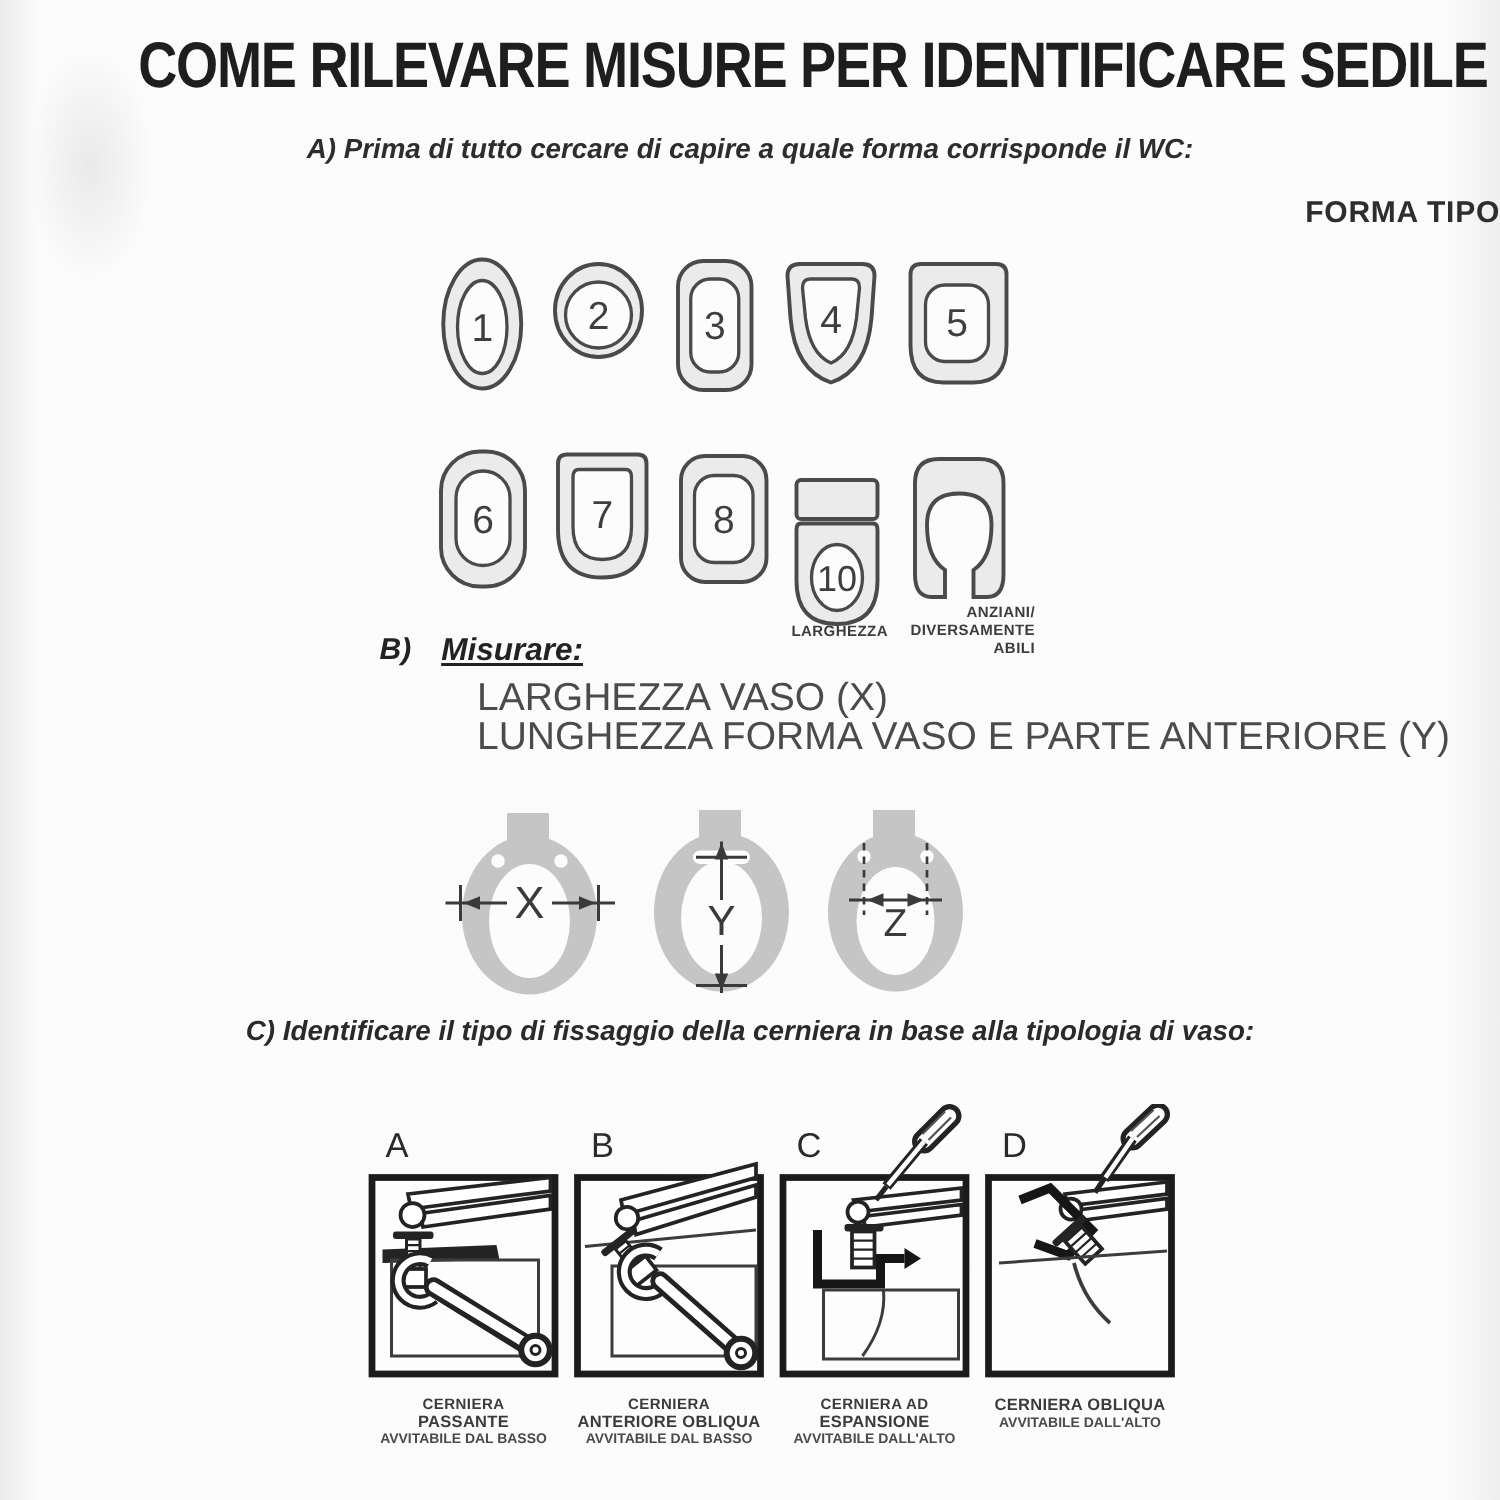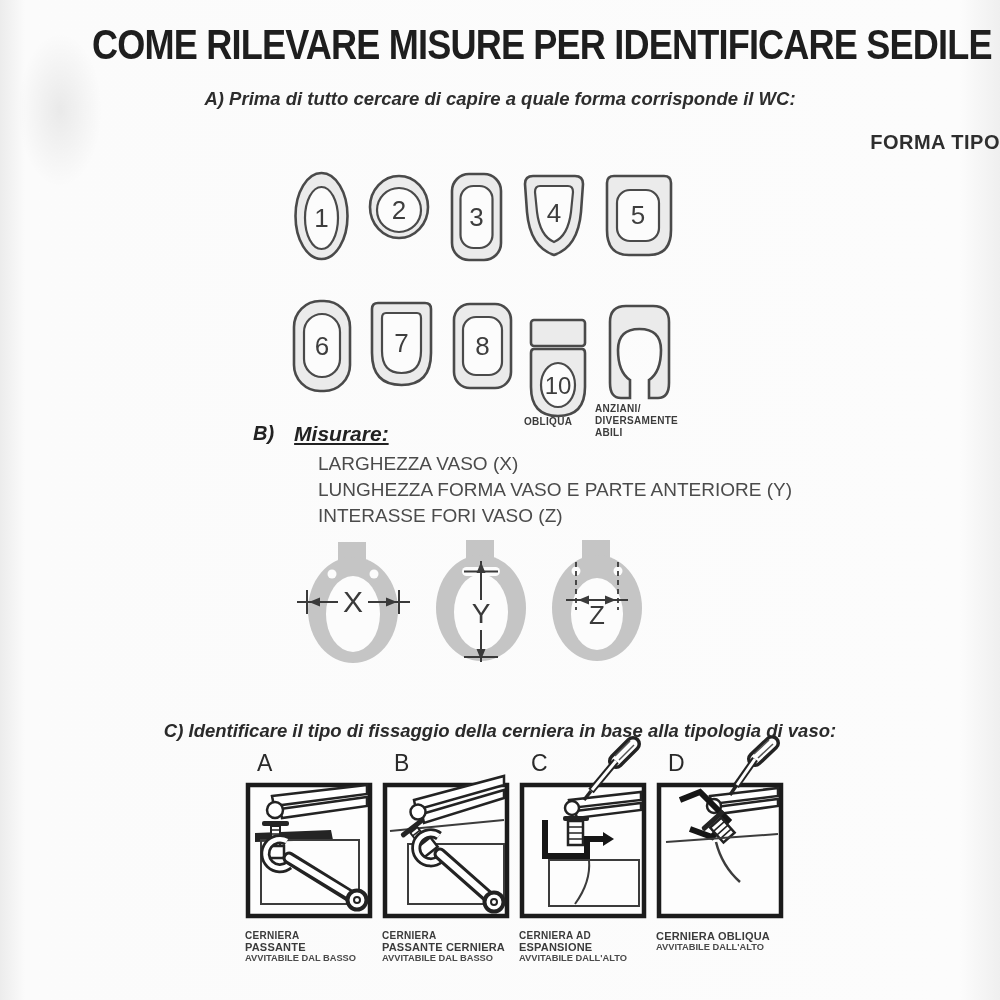--- a/index.html
+++ b/index.html
@@ -10,35 +10,35 @@
         background:radial-gradient(closest-side,rgba(0,0,0,0.07),rgba(0,0,0,0) 70%);pointer-events:none;}
   .title{position:absolute;top:20px;left:0;width:100%;text-align:center;}
   .title span{display:inline-block;font-weight:bold;font-size:43px;letter-spacing:-1px;
         transform:scaleX(0.84);transform-origin:center;color:#1e1e1e;white-space:nowrap;}
   .subtitle-a{position:absolute;top:88px;left:0;width:100%;text-align:center;
         font-style:italic;font-weight:bold;font-size:18.5px;color:#2d2d2d;}
   .forma-heading{position:absolute;top:131px;left:0;width:100%;text-align:right;
         font-weight:bold;font-size:20px;letter-spacing:0.5px;color:#2e2e2e;}
   .shape{position:absolute;margin:0;}
   .shape svg{display:block;}
-  .shape-caption{position:absolute;text-align:left;font-weight:bold;color:#3c3c3c;
+  .shape-caption{position:absolute;text-align:right;font-weight:bold;color:#3c3c3c;
         font-size:10px;letter-spacing:0.3px;line-height:12px;}
   .sec-b-head{position:absolute;top:422px;left:253px;display:flex;gap:20px;
         font-style:italic;font-weight:bold;color:#222;}
   .sec-b-label{font-size:20px;}
   .sec-b-misurare{font-size:21px;text-decoration:underline;}
-  .sec-b-list{position:absolute;top:451px;left:318px;color:#4b4b4b;font-size:19px;line-height:26px;}
+  .sec-b-list{position:absolute;top:451px;left:318px;color:#4b4b4b;font-size:26px;line-height:26px;}
   .sec-b-list div{white-space:nowrap;}
   .measure{position:absolute;}
   .sec-c-heading{position:absolute;top:676px;left:0;width:100%;text-align:center;
-        font-style:italic;font-weight:bold;font-size:18.5px;color:#2a2a2a;margin-top:44px;}
+        font-style:italic;font-weight:bold;font-size:18.5px;color:#2a2a2a;}
   .panels{position:absolute;top:736px;left:245px;display:flex;gap:9px;}
   .panel{position:relative;width:128px;}
   .panel-letter{position:absolute;top:14px;left:12px;font-size:23px;color:#2a2a2a;}
-  .panel-caption{margin-top:3px;text-align:left;color:#3b3b3b;}
+  .panel-caption{margin-top:3px;text-align:center;color:#3b3b3b;}
   .cap1{font-size:10px;font-weight:bold;letter-spacing:0.3px;}
   .cap2{font-size:11px;font-weight:bold;letter-spacing:0.2px;}
   .cap3{font-size:9.3px;font-weight:bold;color:#4a4a4a;}
   .cap1:empty{display:none;}
 </style>
 </head>
 <body>
 
 <div class="page">
 
@@ -114,34 +114,33 @@
       <ellipse cx="30" cy="67" rx="17" ry="22" fill="#fcfcfc" stroke="#4a4a4a" stroke-width="2.2"></ellipse>
       <text x="30" y="76" text-anchor="middle" font-size="24" fill="#3e3e3e">10</text>
     </svg>
   </figure>
   <figure class="shape" style="left:607px;top:302px">
     <svg width="65" height="98" viewBox="0 0 65 98">
       <path d="M23,96 L14,96 Q3,96 3,81 L3,20 Q3,4 19,4 L46,4 Q62,4 62,20 L62,81 Q62,96 51,96 L42,96 L42,78 Q54,70 54,48 Q54,27 32.5,27 Q11,27 11,48 Q11,70 23,78 Z" fill="#ebebeb" stroke="#4a4a4a" stroke-width="2.6"></path>
     </svg>
   </figure>
 
-  <div class="shape-caption" style="left:524px;top:416px;width:68px">OBLIQUA</div>
+  <div class="shape-caption" style="left:524px;top:416px;width:68px">LARGHEZZA</div>
   <div class="shape-caption" style="left:595px;top:403px;width:95px">
     <div>ANZIANI/</div>
     <div>DIVERSAMENTE ABILI</div>
   </div>
 
   <div class="sec-b-head">
     <span class="sec-b-label">B)</span>
     <span class="sec-b-misurare">Misurare:</span>
   </div>
   <div class="sec-b-list">
     <div>LARGHEZZA VASO (X)</div>
     <div>LUNGHEZZA FORMA VASO E PARTE ANTERIORE (Y)</div>
-    <div>INTERASSE FORI VASO (Z)</div>
   </div>
 
   <div class="measure" style="left:296px;top:540px">
     <svg width="115" height="126" viewBox="0 0 115 126">
       <rect x="42" y="2" width="28" height="22" fill="#c5c5c5"></rect>
       <ellipse cx="57" cy="70" rx="45" ry="53" fill="#c5c5c5"></ellipse>
       <ellipse cx="57" cy="74" rx="27" ry="38" fill="#fcfcfc"></ellipse>
       <circle cx="36" cy="34" r="4.5" fill="#fcfcfc"></circle>
       <circle cx="78" cy="34" r="4.5" fill="#fcfcfc"></circle>
       <line x1="1" y1="62" x2="42" y2="62" stroke="#3a3a3a" stroke-width="2"></line>
@@ -241,21 +240,21 @@
           <path d="M57,100 A14.5,14.5 0 1 0 58,123" fill="none" stroke="#232323" stroke-width="10"></path>
           <path d="M57,100 A14.5,14.5 0 1 0 58,123" fill="none" stroke="#fff" stroke-width="4.5"></path>
           <line x1="58" y1="118" x2="110" y2="164" stroke="#232323" stroke-width="13" stroke-linecap="round"></line>
           <line x1="58" y1="118" x2="108" y2="162" stroke="#fff" stroke-width="6.5" stroke-linecap="round"></line>
           <circle cx="112" cy="166" r="9.5" fill="#fff" stroke="#232323" stroke-width="4"></circle>
           <circle cx="112" cy="166" r="3" fill="none" stroke="#232323" stroke-width="2"></circle>
         </g>
       </svg>
       <div class="panel-caption">
         <div class="cap1">CERNIERA</div>
-        <div class="cap2">PASSANTE CERNIERA</div>
+        <div class="cap2">ANTERIORE OBLIQUA</div>
         <div class="cap3">AVVITABILE DAL BASSO</div>
       </div>
     </div>
 
     <div class="panel">
       <div class="panel-letter">C</div>
       <svg width="128" height="187" viewBox="0 0 128 187">
         <rect x="3" y="49" width="122" height="131" fill="#fdfdfd" stroke="#1b1b1b" stroke-width="4.5"></rect>
         <polygon points="50,64 122,56 122,64 52,72" fill="#fff" stroke="#232323" stroke-width="2.5"></polygon>
         <polygon points="56,75 122,67 122,74 58,82" fill="#fff" stroke="#232323" stroke-width="2.5"></polygon>

